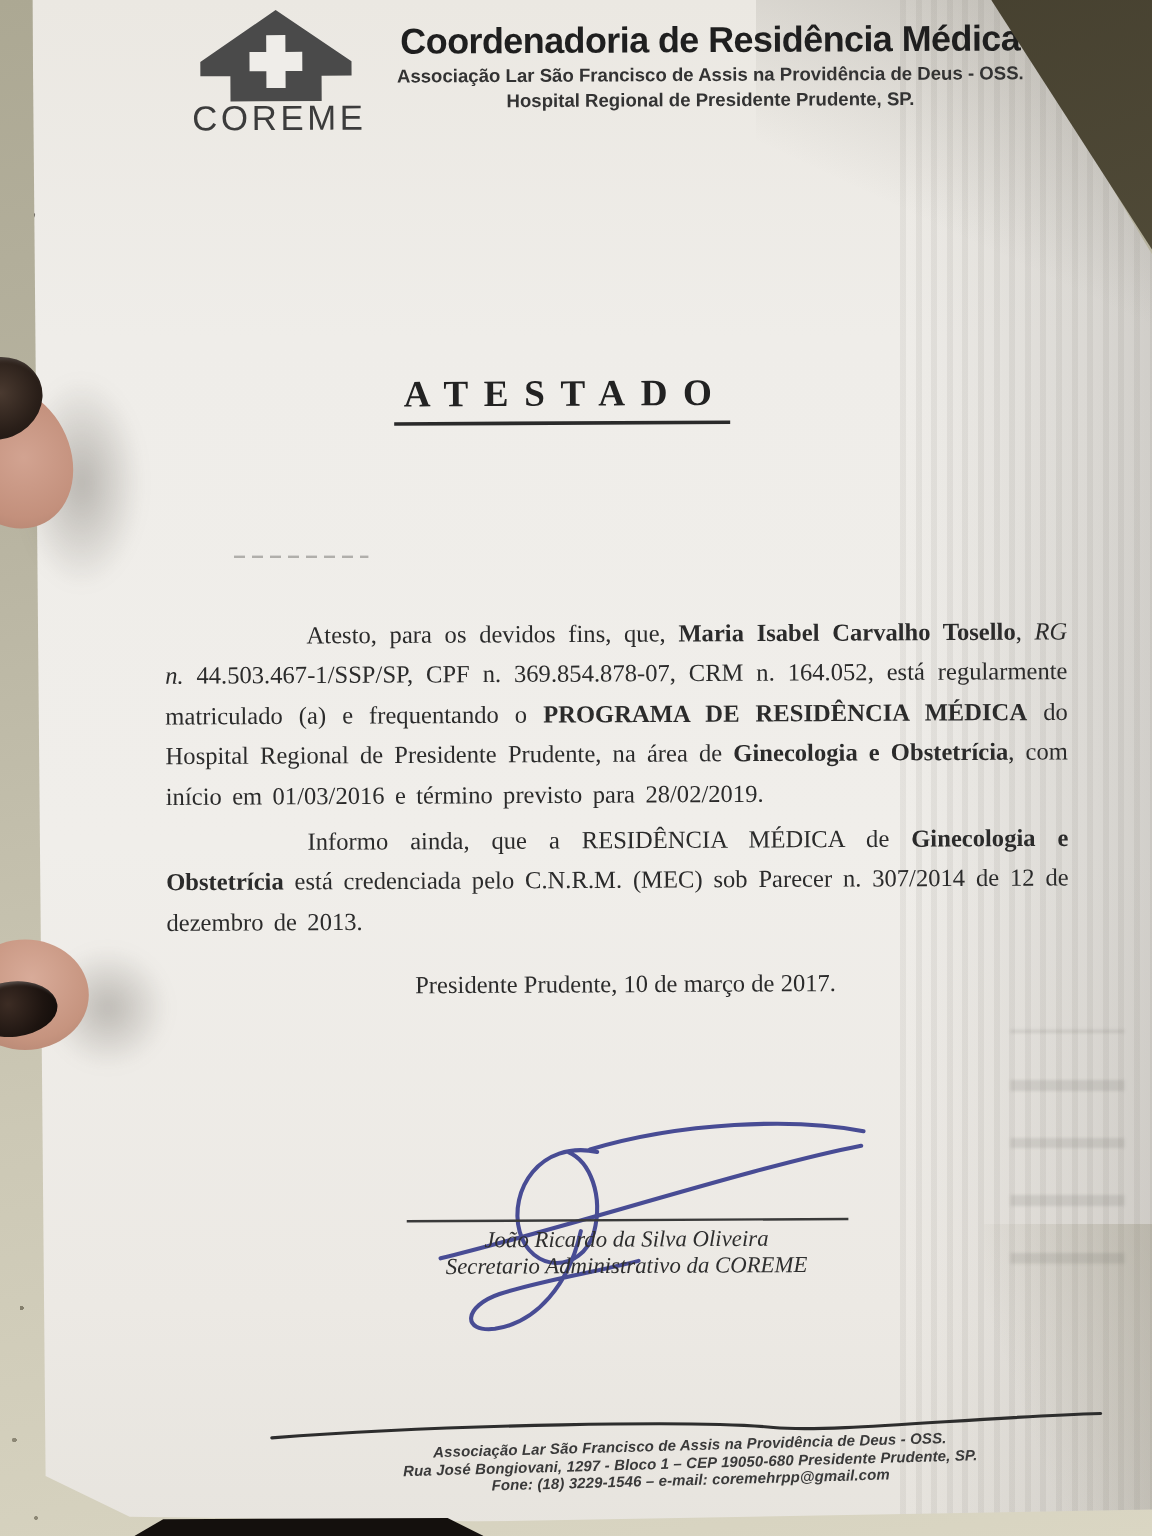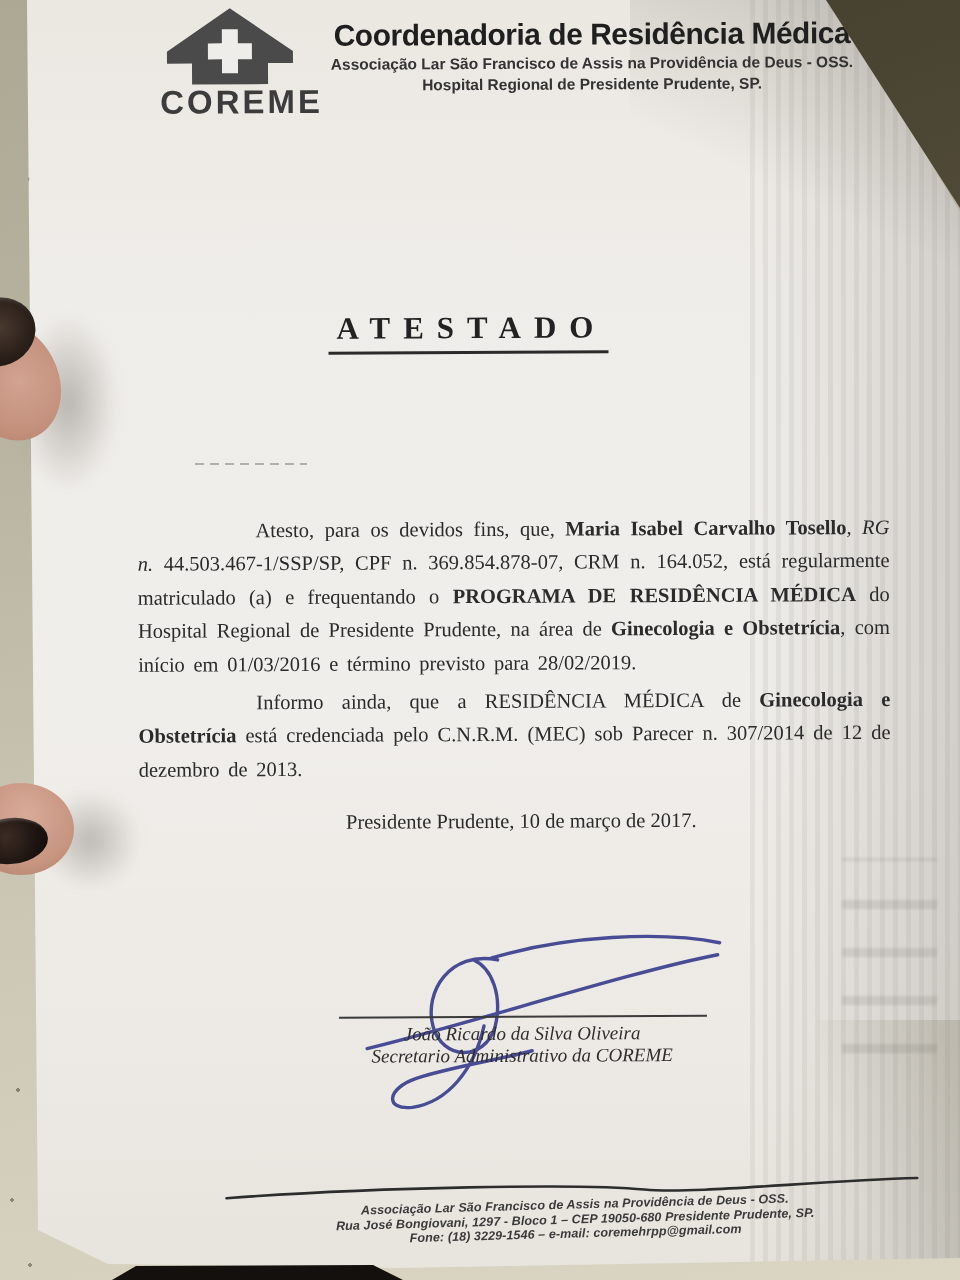--- a/index.html
+++ b/index.html
@@ -48,21 +48,21 @@
   
   .dark-corner { position:absolute; inset:0; z-index:4; pointer-events:none;
     clip-path:polygon(826px 0, 960px 0, 960px 208px);
     background:linear-gradient(160deg,#3d3829 0%, #554f3b 45%, #6e6753 100%); }
 
   
   .content { position:absolute; inset:0; transform:rotate(-0.3deg); color:#262626; }
 
   .logo { position:absolute; left:163px; top:6px; width:140px; height:100px; text-align:center; }
   .logo svg { display:block; margin:0 auto; }
-  .logo .acronym { font-family:"Liberation Sans", sans-serif; font-weight:bold; font-size:33px;
+  .logo .acronym { font-family:"Liberation Sans", sans-serif; font-weight:normal; font-size:29px;
     letter-spacing:3px; color:#3c3c3c; margin-top:-2px; }
 
   .head-text { position:absolute; left:305px; top:18px; width:580px; text-align:center;
     font-family:"Liberation Sans", sans-serif; color:#1f1f1f; }
   .head-title { font-size:30px; font-weight:bold; letter-spacing:-0.5px; white-space:nowrap; }
   .head-sub { font-size:15.5px; font-weight:bold; color:#333; margin-top:3px; white-space:nowrap; }
 
   .doc-title-wrap { position:absolute; left:0; top:310px; width:940px; text-align:center; }
   .doc-title { display:inline-block; font-size:31px; font-weight:bold; letter-spacing:13px;
     padding:0 2px 5px 8px; border-bottom:3px solid #2a2a2a; color:#222; }

